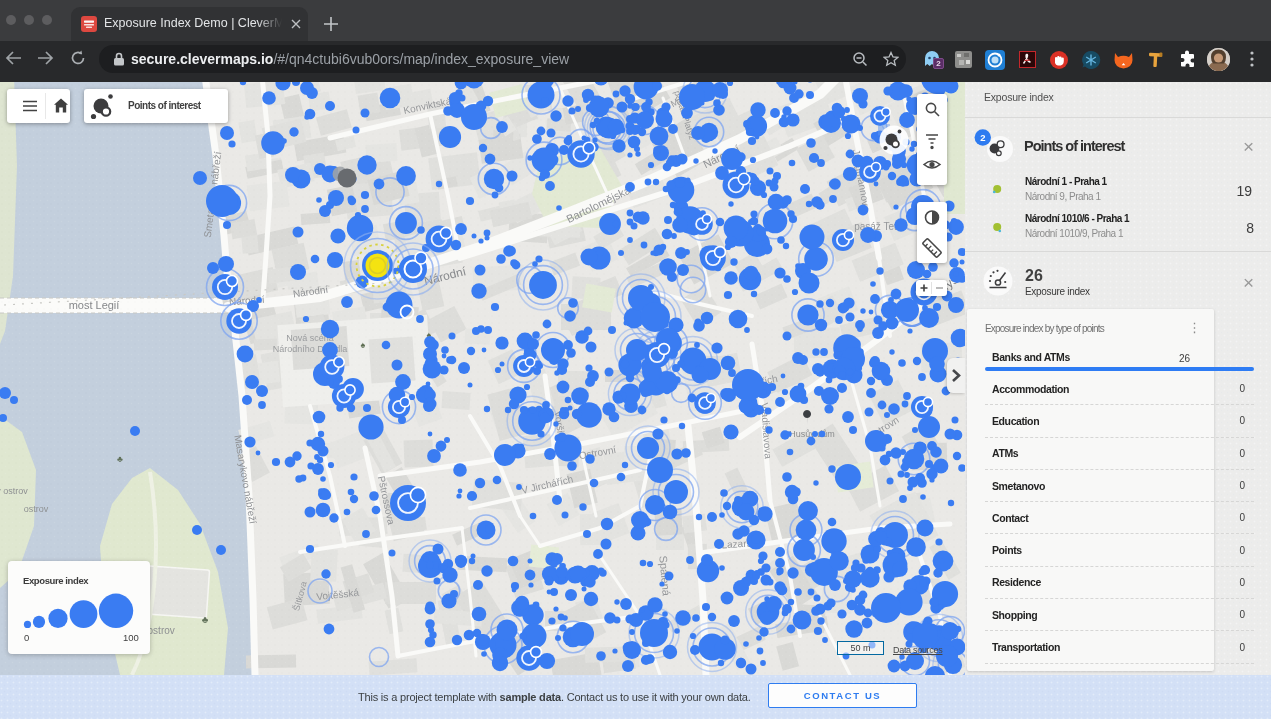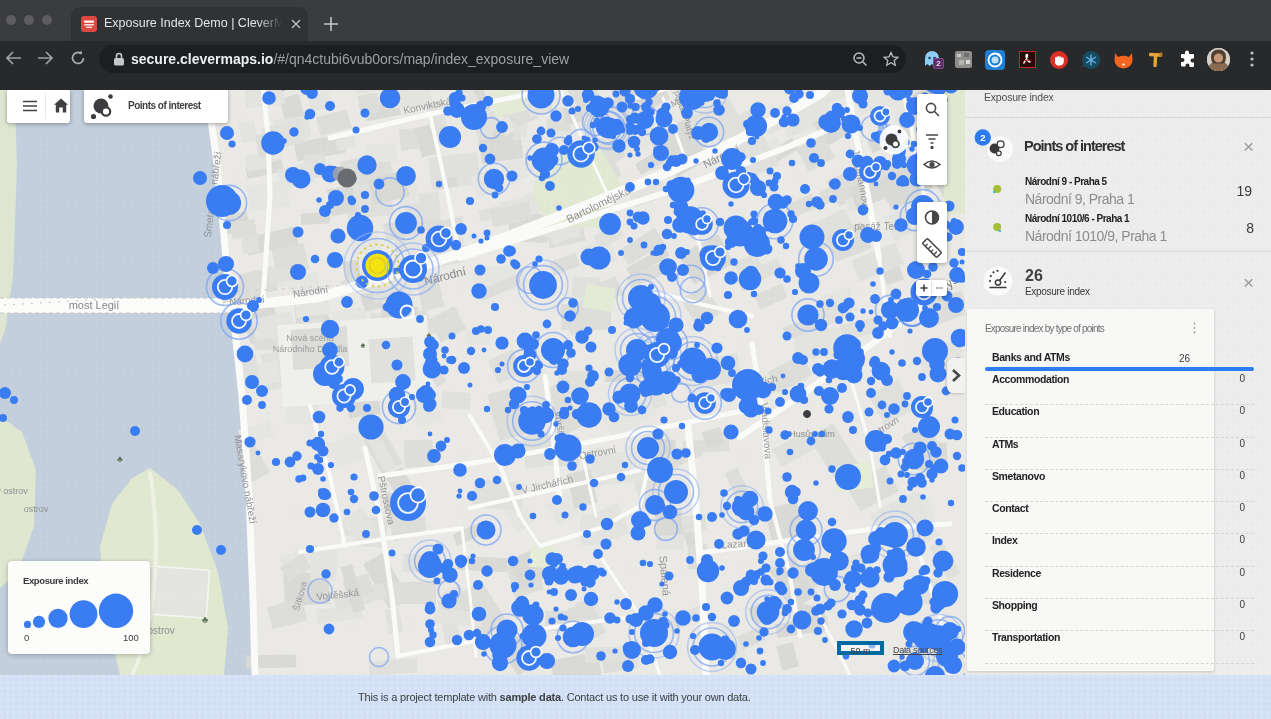--- a/index.html
+++ b/index.html
@@ -3,40 +3,40 @@
 <style>
 *{margin:0;padding:0;box-sizing:border-box}
 html,body{width:1271px;height:719px;overflow:hidden;font-family:"Liberation Sans",sans-serif}
 #root{position:relative;width:1271px;height:719px;background:#eae9e6;overflow:hidden}
 
 #tabbar{position:absolute;left:0;top:0;width:1271px;height:41px;background:#3b3c3e}
 .tl{position:absolute;top:14.5px;width:10px;height:10px;border-radius:50%;background:#5d5d5f}
 #tab{position:absolute;left:71px;top:7px;width:237px;height:34px;background:#313234;border-radius:9px 9px 0 0}
 #tabtitle{position:absolute;left:33px;top:9px;width:180px;font-size:12.5px;color:#e3e5e7;white-space:nowrap;overflow:hidden;-webkit-mask-image:linear-gradient(90deg,#000 85%,transparent 99%);mask-image:linear-gradient(90deg,#000 85%,transparent 99%)}
 #favicon{position:absolute;left:10px;top:9px;width:16px;height:16px;border-radius:3px;background:#dd4840}
-#toolbar{position:absolute;left:0;top:41px;width:1271px;height:49px;background:#28292b}
+#toolbar{position:absolute;left:0;top:41px;width:1271px;height:41px;background:#28292b}
 #omnibox{position:absolute;left:99px;top:3.5px;width:807px;height:28px;border-radius:14px;background:#1d1e20}
 #urltext{position:absolute;left:32px;top:6px;font-size:14px;color:#9ba0a6;white-space:nowrap}
 #urltext b{color:#eceef0;font-weight:bold}
 
 .mapcard{position:absolute;background:#fff;border-radius:3px;box-shadow:0 1px 4px rgba(0,0,0,.35)}
 #legend{position:absolute;left:8px;top:561px;width:142px;height:93px;background:#fcfcfb;border-radius:4px;box-shadow:0 1px 5px rgba(0,0,0,.25)}
-#scalebar{position:absolute;left:837px;top:641px;width:47px;height:14px;border:4px solid #0369a1;background:rgba(255,255,255,.45);font-size:9px;color:#3f3f3f;text-align:center;line-height:13px}
+#scalebar{position:absolute;left:837px;top:641px;width:47px;height:14px;border:1px solid #0369a1;background:rgba(255,255,255,.45);font-size:9px;color:#3f3f3f;text-align:center;line-height:13px}
 #datasrc{position:absolute;left:893px;top:645px;font-size:9px;letter-spacing:-0.3px;color:#464646;text-decoration:underline}
 #handle{position:absolute;left:947px;top:358px;width:18px;height:35px;background:#f1f1f0;border-radius:6px 0 0 6px;box-shadow:-1px 1px 3px rgba(0,0,0,.18)}
 
 #sidebar{position:absolute;left:965px;top:76px;width:306px;height:599px;background:#ececeb;background-image:radial-gradient(circle at 1.5px 1.5px, rgba(255,255,255,.38) 0.8px, transparent 1.1px),radial-gradient(circle at 4.5px 4.5px, rgba(226,229,236,.32) 0.8px, transparent 1.1px);background-size:6px 6px}
 #sidebar .hdr{position:absolute;left:19px;top:15px;font-size:10.5px;letter-spacing:-0.2px;color:#4f4f4f}
 .divider{position:absolute;left:0;width:306px;height:1px;background:#d9d9d8}
 .xmark{position:absolute;width:14px;height:14px;color:#9a9a9a;font-size:19px;line-height:14px}
 .poi-t{font-size:10px;font-weight:bold;color:#212121;letter-spacing:-0.5px}
-.poi-s{font-size:14px;color:#8d8d8d;letter-spacing:-0.5px}
+.poi-s{font-size:10px;color:#8d8d8d;letter-spacing:-0.5px}
 .poi-v{font-size:14px;color:#3c3c3c}
 #card{position:absolute;left:2px;top:233px;width:247px;height:362px;background:#f8f8f7;border-radius:2px;box-shadow:0 1px 3px rgba(0,0,0,.18)}
-.row{height:32.3px;border-bottom:1px dashed #d6d6d5;display:flex;align-items:flex-start;justify-content:space-between;margin:0 15px 0 18px;padding:0 9px 0 7px}
+.row{height:32.3px;border-bottom:1px dashed #d6d6d5;display:flex;align-items:center;justify-content:space-between;margin:0 15px 0 18px;padding:0 9px 0 7px}
 .row b{font-size:10.5px;color:#232323;letter-spacing:-0.4px}
 .row span{font-size:10px;color:#3c3c3c}
 
 #botbar{position:absolute;left:0;top:675px;width:1271px;height:44px;background:#d3e0f6;background-image:radial-gradient(circle at 1.5px 1.5px, rgba(255,255,255,.35) 0.8px, transparent 1.1px),radial-gradient(circle at 4.5px 4.5px, rgba(198,214,240,.4) 0.8px, transparent 1.1px);background-size:6px 6px}
 #botbar .txt{position:absolute;left:358px;font-size:11px;color:#3c4043;letter-spacing:-0.2px;top:16px}
 #contact{position:absolute;left:768px;top:8px;width:149px;height:25px;background:#fdfdfd;border:1px solid #2e7cf0;border-radius:2px;color:#2e7cf0;font-size:9.5px;font-weight:bold;letter-spacing:1.6px;text-align:center;line-height:23px}
 </style></head>
 <body>
 <div id="root">
 <svg width="965" height="599" viewBox="0 0 965 599" style="position:absolute;left:0;top:76px;display:block">
@@ -1907,21 +1907,21 @@
   <g fill="#3d3d3f">
           <circle cx="25" cy="205" r="1.1"></circle>
           <circle cx="25.8" cy="200" r="1.1"></circle>
           <circle cx="28.5" cy="196.3" r="1.1"></circle>
           <circle cx="32.5" cy="194.8" r="1.1"></circle>
           <circle cx="40.2" cy="206" r="1.1"></circle>
         </g>
  </svg>
  <div style="position:absolute;left:59px;top:62px;font-size:14.5px;font-weight:bold;letter-spacing:-1px;color:#303030">Points of interest</div>
  <div class="xmark" style="left:278px;top:64px">×</div>
- <div style="position:absolute;left:60px;top:100px" class="poi-t">Národní 9 - Praha 5</div>
+ <div style="position:absolute;left:60px;top:100px" class="poi-t">Národní 1 - Praha 1</div>
  <div style="position:absolute;left:60px;top:114.5px" class="poi-s">Národní 9, Praha 1</div>
  <div style="position:absolute;right:19px;top:107px" class="poi-v">19</div>
  <div style="position:absolute;left:60px;top:137px" class="poi-t">Národní 1010/6 - Praha 1</div>
  <div style="position:absolute;left:60px;top:151.5px" class="poi-s">Národní 1010/9, Praha 1</div>
  <div style="position:absolute;right:17px;top:144px" class="poi-v">8</div>
  <div class="divider" style="top:175px"></div>
  <div style="position:absolute;left:60px;top:191px;font-size:16px;font-weight:bold;color:#414141">26</div>
  <div style="position:absolute;left:60px;top:210px;font-size:10px;letter-spacing:-0.3px;color:#3a3a3a">Exposure index</div>
  <div class="xmark" style="left:278px;top:200px">×</div>
 
@@ -1946,41 +1946,42 @@
           </div>
    <div class="row">
             <b>Smetanovo</b>
             <span>0</span>
           </div>
    <div class="row">
             <b>Contact</b>
             <span>0</span>
           </div>
    <div class="row">
-            <b>Index</b>
+            <b>Points</b>
             <span>0</span>
           </div>
    <div class="row">
             <b>Residence</b>
             <span>0</span>
           </div>
    <div class="row">
             <b>Shopping</b>
             <span>0</span>
           </div>
    <div class="row">
             <b>Transportation</b>
             <span>0</span>
           </div>
   </div>
  </div>
 </div>
 
 <div id="botbar">
  <div class="txt">This is a project template with <b>sample data</b>. Contact us to use it with your own data.</div>
+ <div id="contact">CONTACT US</div>
 </div>
 
 <div id="tabbar">
  <div class="tl" style="left:6px"></div>
       <div class="tl" style="left:24px"></div>
       <div class="tl" style="left:42px"></div>
  <div id="tab">
   <div id="favicon">
     <svg width="16" height="16">
             <g fill="#fff">

